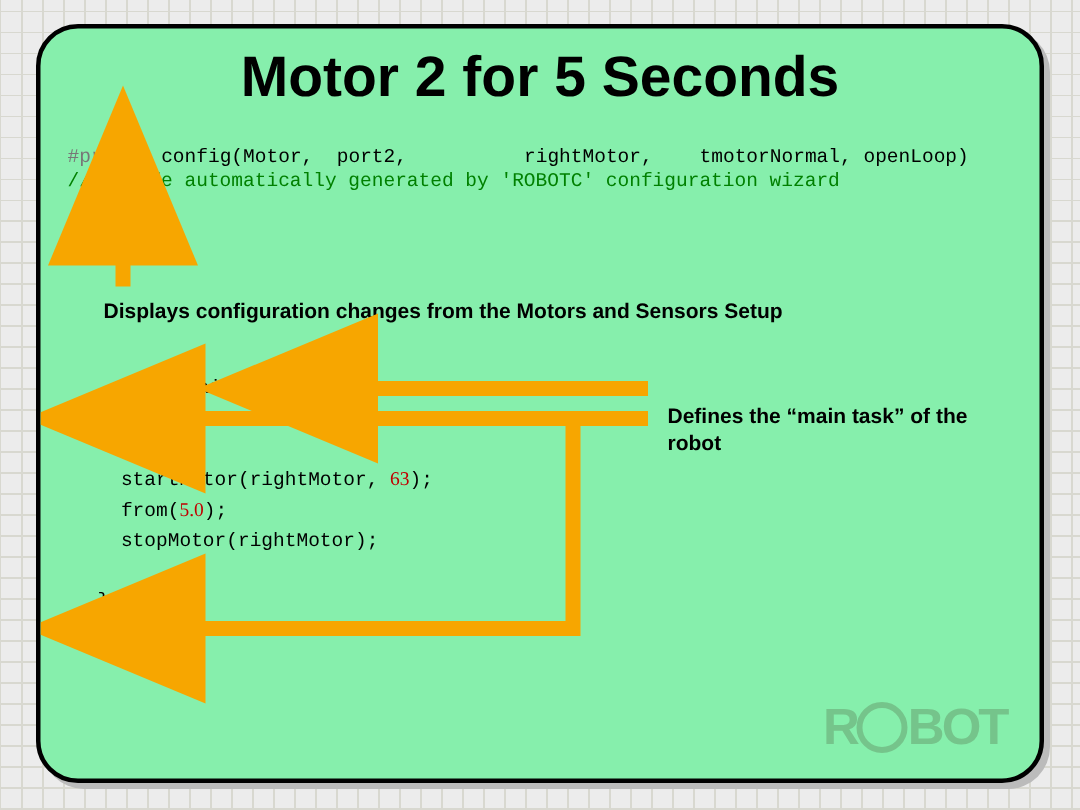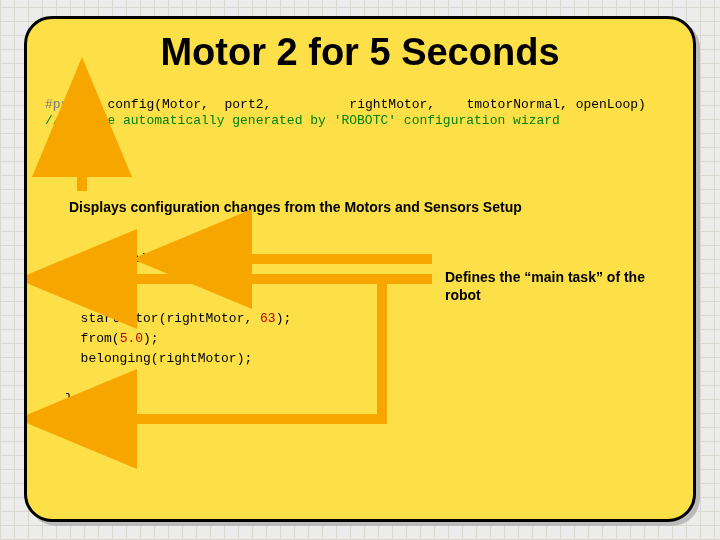--- a/index.html
+++ b/index.html
@@ -8,21 +8,21 @@
     width:720px; height:540px;
     background:
       repeating-linear-gradient(0deg, #d8d8d0 0 1px, transparent 1px 14px),
       repeating-linear-gradient(90deg, #d8d8d0 0 1px, transparent 1px 14px),
       #ececec;
     font-family: Arial, Helvetica, sans-serif;
     position:relative;
   }
   .slide {
     position:absolute; left:24px; top:16px; width:672px; height:506px;
-    background:#fde047;
+    background:#86efac;
     border:3px solid #000;
     border-radius:28px;
     box-shadow:4px 4px 0 #bbb;
     overflow:hidden;
   }
   .title {
     text-align:center;
     font-size:38px;
     font-weight:bold;
     margin-top:12px;
@@ -33,21 +33,21 @@
     font-size:13px;
     white-space:pre;
     position:absolute;
   }
   .code1 { left:18px; top:78px; line-height:16px; }
   .code2 { left:38px; top:230px; line-height:20px; }
   .kw-green  { color:#008000; }
   .kw-blue   { color:#0020c0;margin-left:20px; }
   .kw-gray   { color:#777; }
   .plain     { color:#000;margin-top:36px; }
-  .num       { color:#c00000; }
+  .num       { color:#c00000;font-family:Liberation Serif, serif; }
   .ann {
     position:absolute;
     font-size:14px;
     font-weight:bold;
     color:#000;
     line-height:1.25;
   }
   .ann1 { left:42px;  top:180px; }
   .ann2 { left:418px; top:250px; width:210px; }
   .ann3 { left:168px; top:440px; width:360px; }
@@ -78,21 +78,21 @@
   <div class="title">Motor 2 for 5 Seconds</div>
 
   <div class="code code1"><span class="kw-gray">#pragma</span> <span class="plain">config</span><span class="plain">(</span><span class="plain">Motor</span><span class="plain">,</span>  <span class="plain">port2</span><span class="plain">,</span>          <span class="plain">rightMotor</span><span class="plain">,</span>    <span class="plain">tmotorNormal</span><span class="plain">,</span> <span class="plain">openLoop</span><span class="plain">)</span>
 <span class="kw-green">//*!!Code automatically generated by 'ROBOTC' configuration wizard</span></div>
 
   <div class="code code2"><span class="kw-blue">task</span> <span class="plain">main</span><span class="plain">()</span>
 <span class="plain">{</span>
 
   <span class="plain">startMotor</span><span class="plain">(</span><span class="plain">rightMotor</span><span class="plain">, </span><span class="num">63</span><span class="plain">)</span><span class="plain">;</span>
   <span class="plain">from</span><span class="plain">(</span><span class="num">5.0</span><span class="plain">)</span><span class="plain">;</span>
-  <span class="plain">belonging</span><span class="plain">(</span><span class="plain">rightMotor</span><span class="plain">)</span><span class="plain">;</span>
+  <span class="plain">stopMotor</span><span class="plain">(</span><span class="plain">rightMotor</span><span class="plain">)</span><span class="plain">;</span>
 
 <span class="plain">}</span></div>
 
   <div class="cursor-bar"></div>
 
   <div class="ann ann1">Displays configuration changes from the Motors and Sensors Setup</div>
   <div class="ann ann2">Defines the “main task” of the robot</div>
 
   <svg class="arrows">
     <defs>
@@ -102,14 +102,17 @@
     </defs>
 
     <line x1="55" y1="172" x2="55" y2="118" stroke="#f7a600" stroke-width="10" marker-end="url(#ah)"></line>
 
     <line x1="405" y1="240" x2="185" y2="240" stroke="#f7a600" stroke-width="10" marker-end="url(#ah)"></line>
 
     <path d="M405 260 L355 260 L355 400 L70 400" fill="none" stroke="#f7a600" stroke-width="10" marker-end="url(#ah)"></path>
     <path d="M355 260 L70 260" fill="none" stroke="#f7a600" stroke-width="10" marker-end="url(#ah)"></path>
   </svg>
 
+  <div class="logo">
+    <span class="big">R</span><span class="gear"></span><span class="big">BOT</span>
+  </div>
 
 </div>
 
 </body></html>

